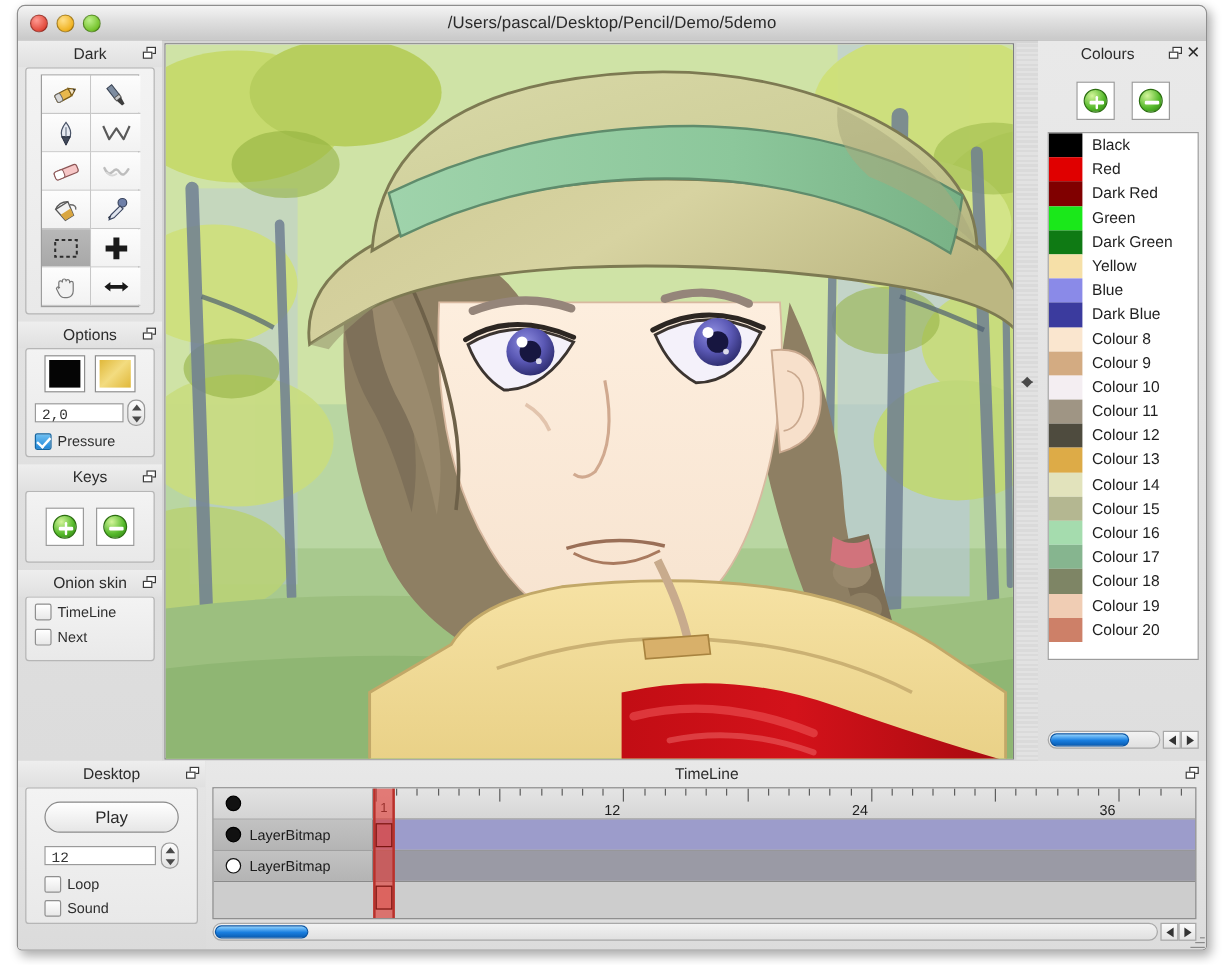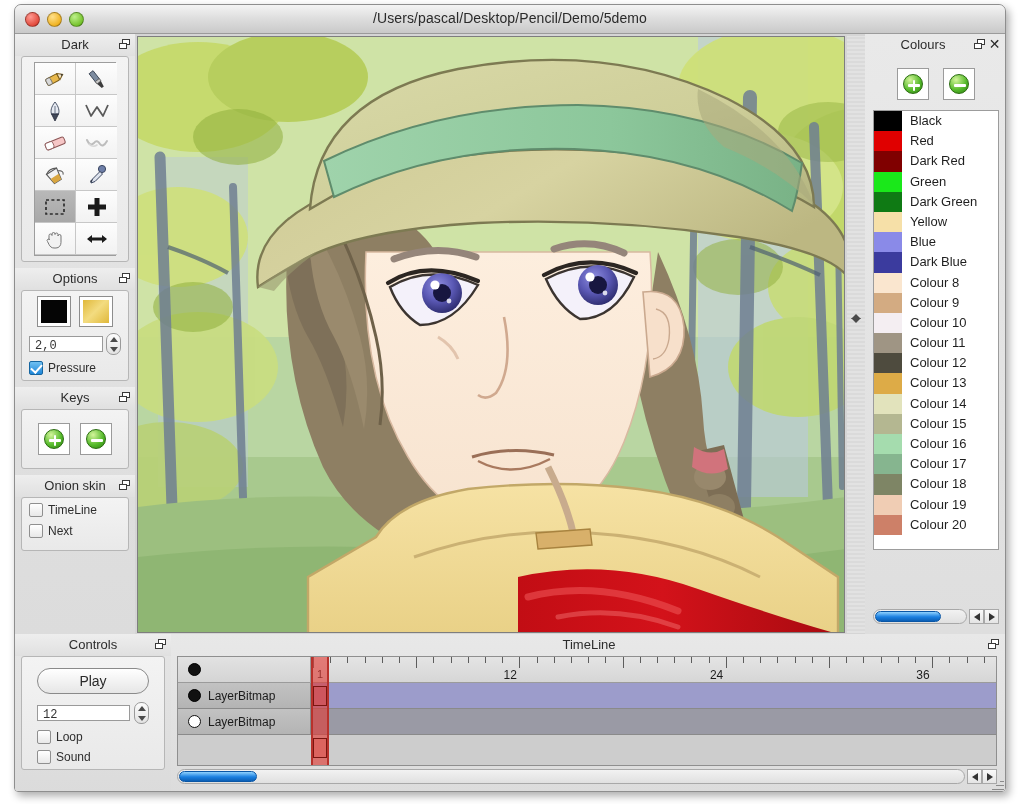--- a/index.html
+++ b/index.html
@@ -828,21 +828,21 @@
             </div>
           <div class="sarrow right">
               <i></i>
             </div>
         </div>
       </div>
     </div>
 
     <div id="controls-dock">
       <div class="dock-title">
-        <span>Controls</span>
+        <span>Desktop</span>
         <span class="undock-icon">
             <i></i>
             <i></i>
           </span>
       </div>
       <div class="panel-box">
         <div id="play-button">Play</div>
         <div id="fps-row">
           <div class="num-field">12</div>
           <div class="spinner">

